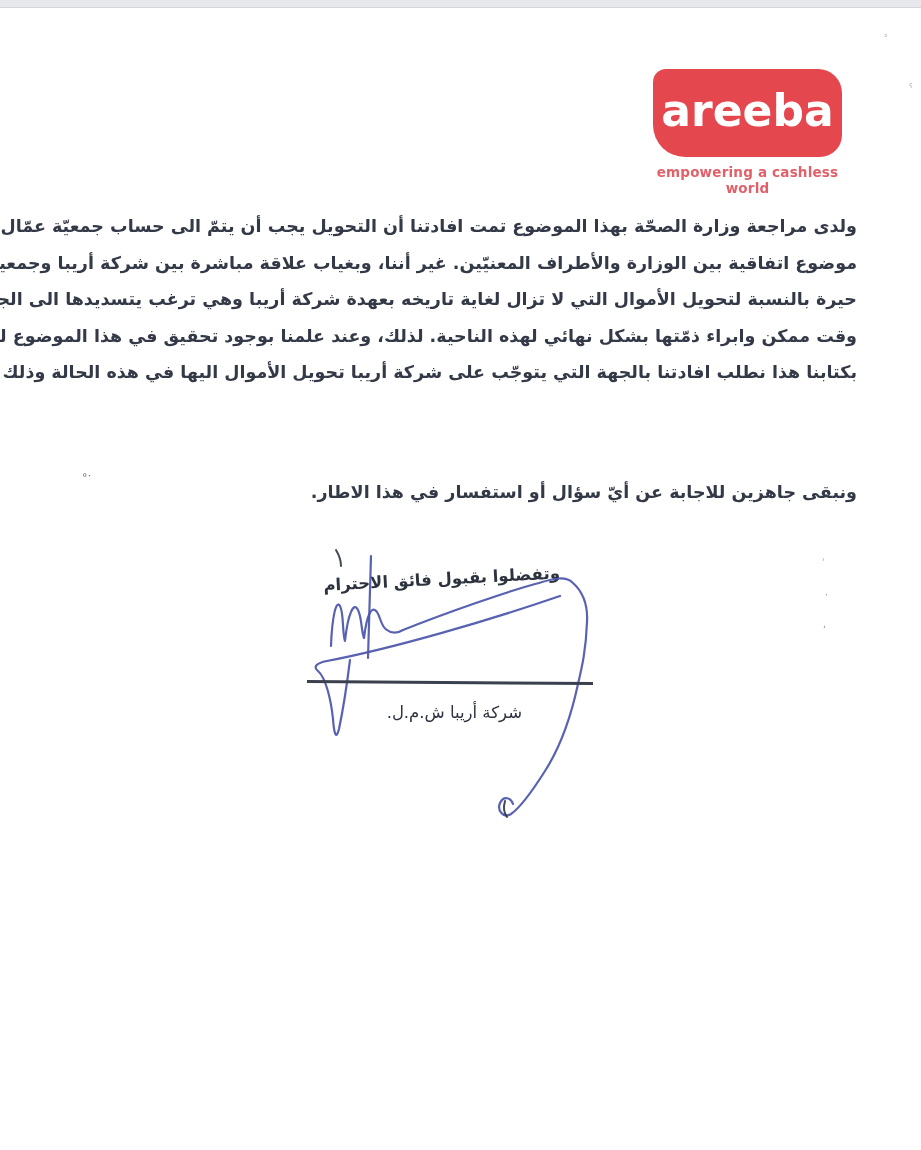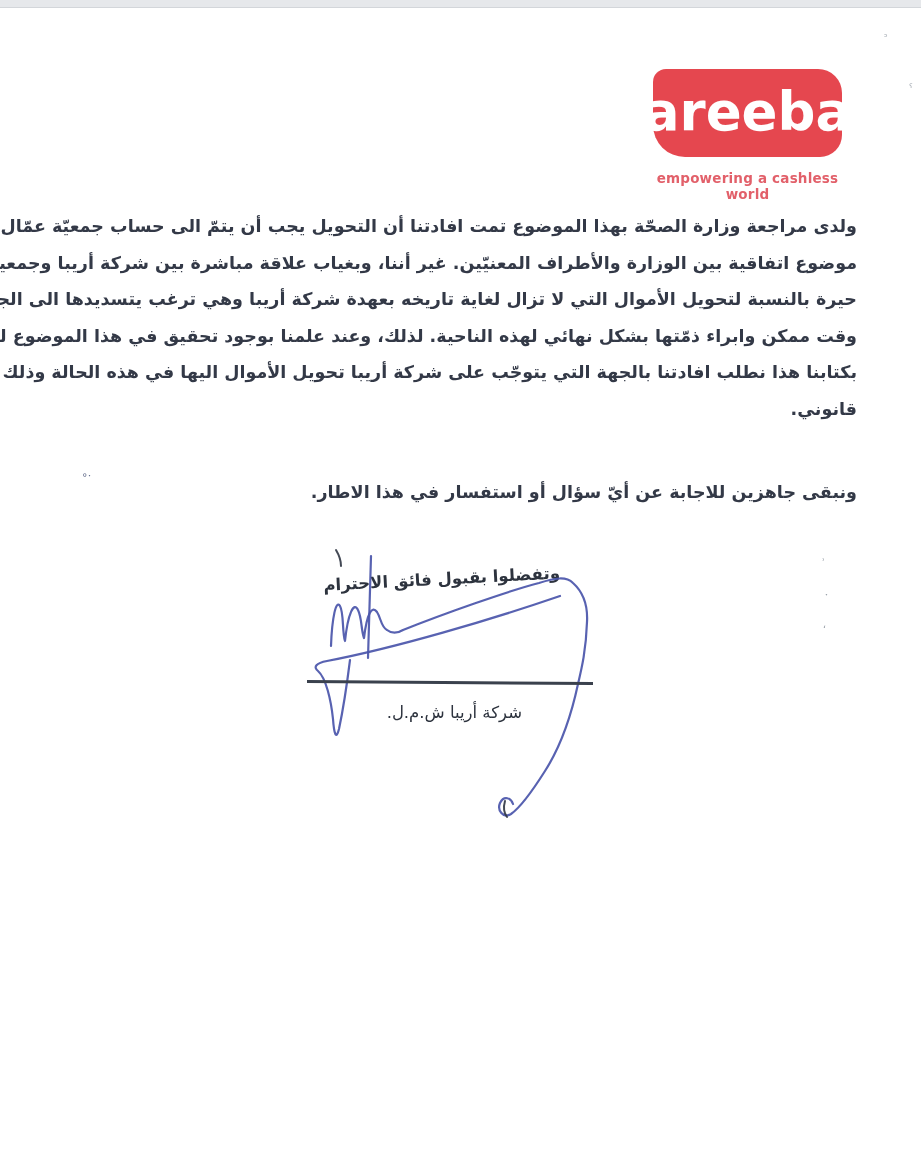--- a/index.html
+++ b/index.html
@@ -13,29 +13,28 @@
     background:#e6e8eb;border-bottom:1px solid #d3d6da;
   }
   
   .logo-badge{
     position:absolute;left:653px;top:69px;width:189px;height:88px;
     border-radius:13px 24px 22px 32px;
     display:flex;align-items:center;justify-content:center;
     background:var(--logo-bg,#e5474f);
   }
   .logo-badge span{
-    color:#ffffff;font-size:53px;font-weight:700;letter-spacing:0px;
+    color:#ffffff;font-size:44px;font-weight:700;letter-spacing:0px;
     font-family:"DejaVu Sans",sans-serif;line-height:1;padding-bottom:4px;
   }
   .logo-tagline{
     position:absolute;left:645px;top:164px;width:205px;
     text-align:center;font-size:13.5px;font-weight:700;
     color:var(--tagline-color,#e2606a);letter-spacing:0.2px;
     font-family:"DejaVu Sans",sans-serif;
-    margin-top:6px;
   }
   
   .par-block{
     position:absolute;left:63px;width:794px;direction:rtl;
     color:#333947;font-size:17.5px;font-weight:600;
     font-family:"DejaVu Sans",sans-serif;
   }
   .par-line{
     height:36.5px;line-height:36.5px;white-space:nowrap;
     text-align:justify;text-align-last:justify;
@@ -82,21 +81,20 @@
 
 <div class="speck" style="left:884px;top:33px;">ᵓ</div>
 <div class="speck" style="left:909px;top:84px;">ˁ</div>
 
 <div class="par-block" style="top:208px;">
   <div class="par-line">ولدى مراجعة وزارة الصحّة بهذا الموضوع تمت افادتنا أن التحويل يجب أن يتمّ الى حساب جمعيّة عمّال وأن هذا الأمر هو</div>
   <div class="par-line">موضوع اتفاقية بين الوزارة والأطراف المعنيّين. غير أننا، وبغياب علاقة مباشرة بين شركة أريبا وجمعية عمّال، أصبحنا في</div>
   <div class="par-line">حيرة بالنسبة لتحويل الأموال التي لا تزال لغاية تاريخه بعهدة شركة أريبا وهي ترغب يتسديدها الى الجهة المناسبة في أقرب</div>
   <div class="par-line">وقت ممكن وابراء ذمّتها بشكل نهائي لهذه الناحية. لذلك، وعند علمنا بوجود تحقيق في هذا الموضوع لدى ديوان المحاسبة، جئنا</div>
   <div class="par-line">بكتابنا هذا نطلب افادتنا بالجهة التي يتوجّب على شركة أريبا تحويل الأموال اليها في هذه الحالة وذلك تفادياً للوقوع بأيّ خطأ</div>
-  <div class="par-line last">قانوني.</div>
 </div>
 
 <div class="par-block" style="top:430px;margin-top:44px;">
   <div class="single-line">ونبقى جاهزين للاجابة عن أيّ سؤال أو استفسار في هذا الاطار.</div>
 </div>
 
 <div class="speck blue" style="left:83px;top:475px;font-size:12px;">ﹾ˙</div>
 <div class="speck" style="left:826px;top:492px;">ˑ</div>
 <div class="speck" style="left:822px;top:558px;">ʾ</div>
 <div class="speck" style="left:825px;top:592px;">ˑ</div>

